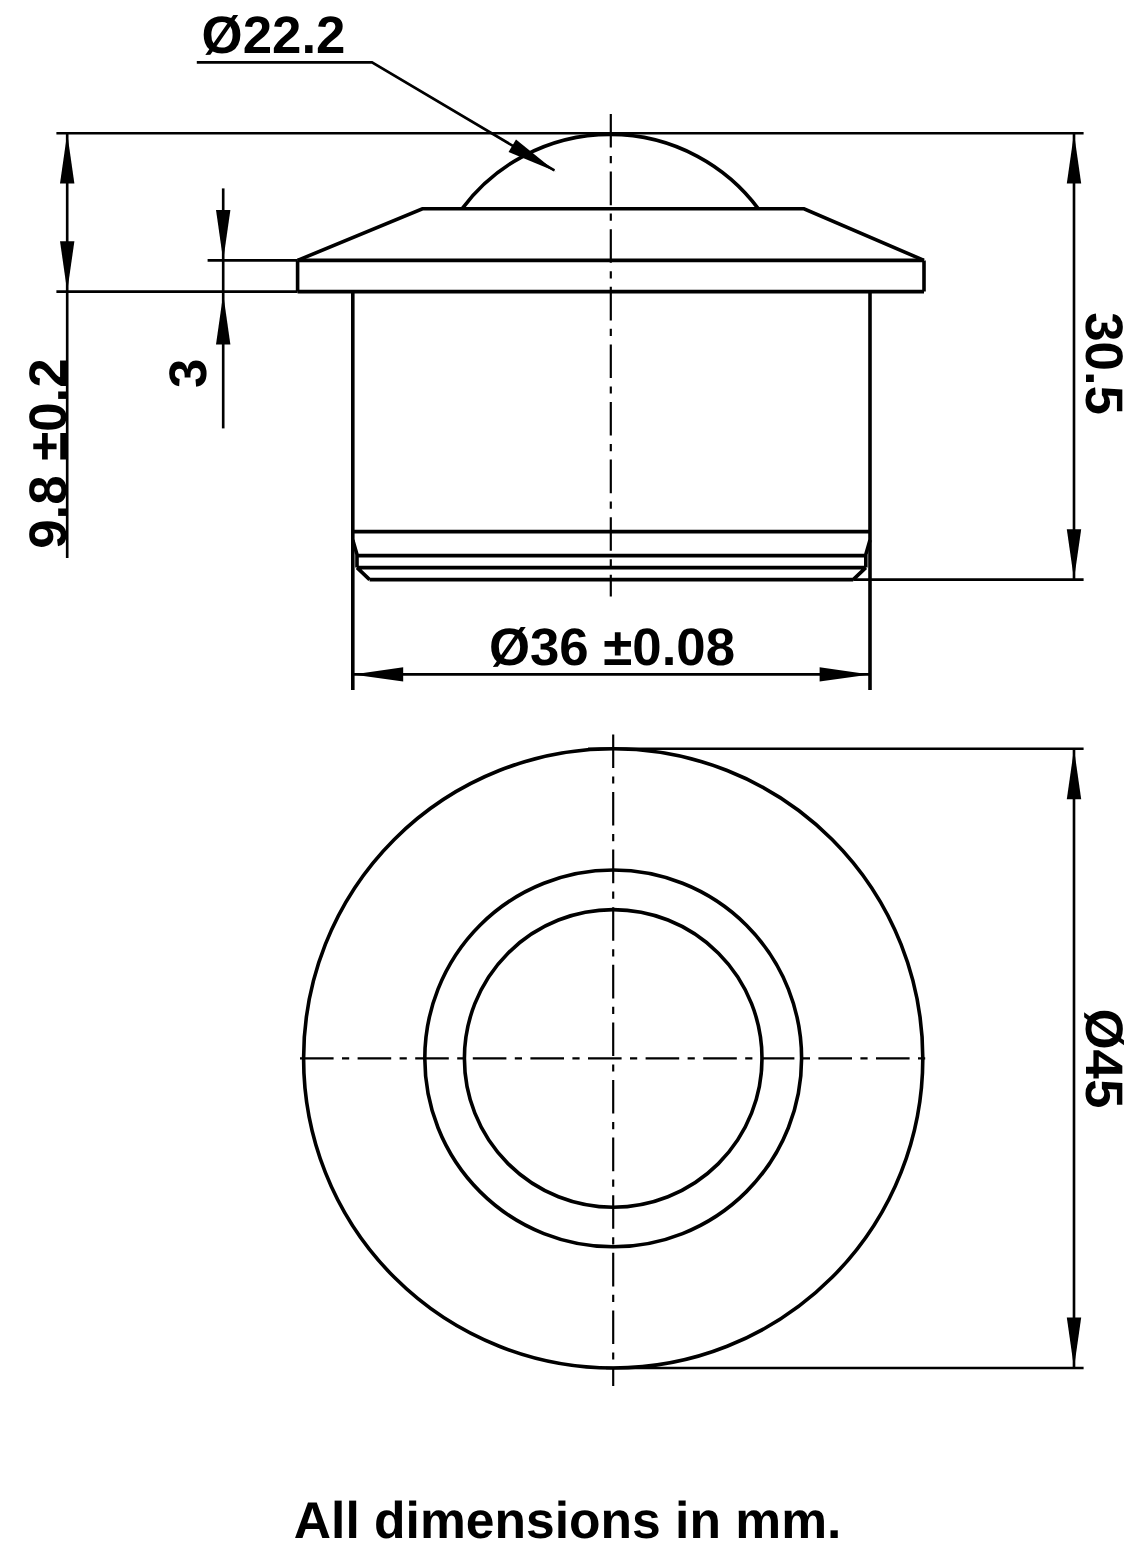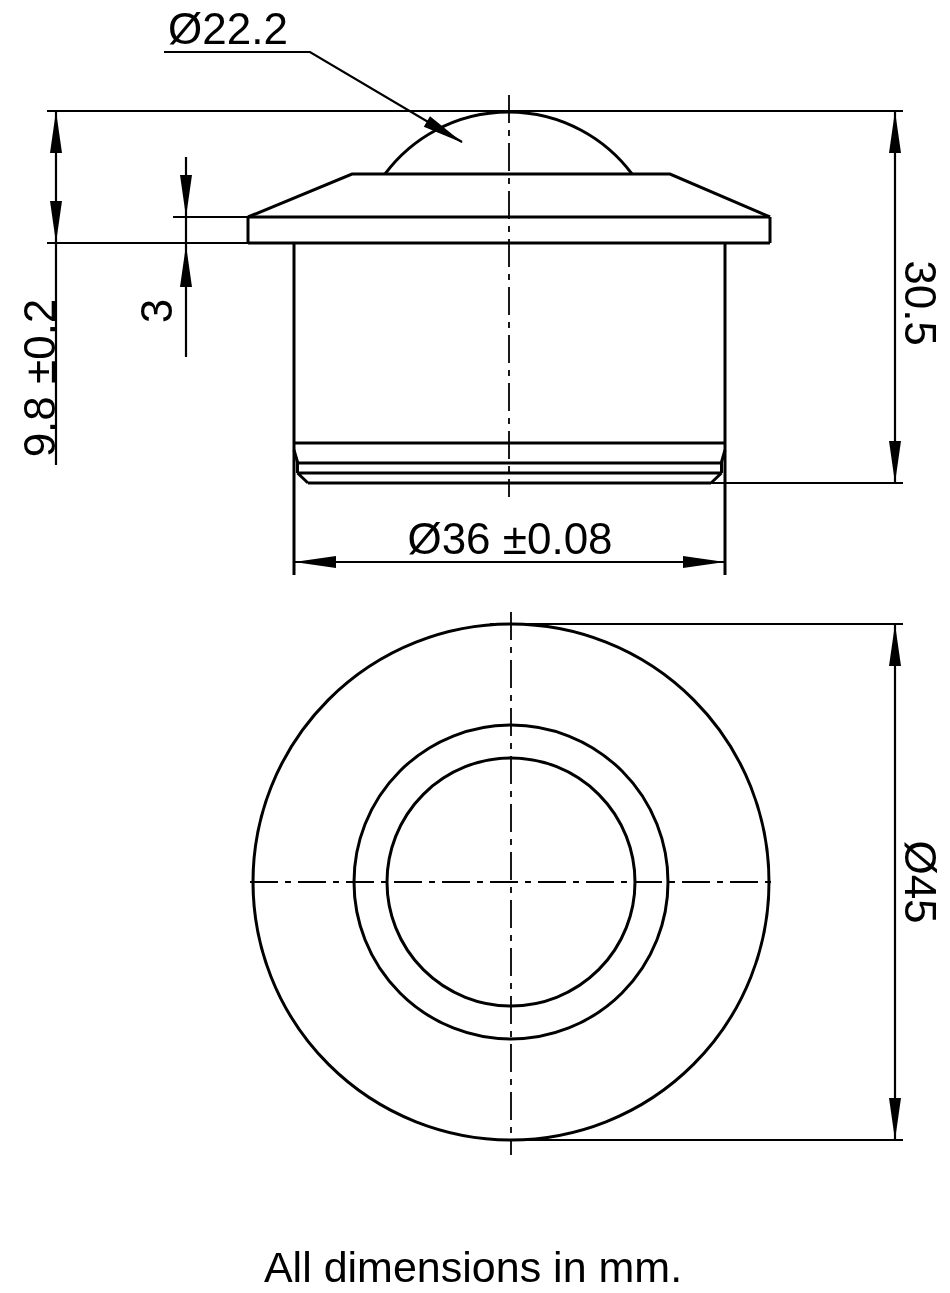--- a/index.html
+++ b/index.html
@@ -2,20 +2,21 @@
 <html><head>
 <meta charset="utf-8">
 <style>
   html,body{margin:0;padding:0;background:#ffffff;}
   .sheet{
     position:relative;
     width:950px;height:1293px;
     background:#ffffff;
     font-family:"Liberation Sans", sans-serif;
     overflow:hidden;
+    font-weight:bold;
   }
   svg{display:block;}
   .geo{stroke:#000;stroke-width:3;fill:none;stroke-linecap:butt;}
   .dimline{stroke:#000;stroke-width:2.2;fill:none;stroke-linecap:butt;}
   .cline{stroke:#000;stroke-width:1.8;fill:none;stroke-dasharray:28 7 6 7;}
   .arrow{fill:#000;stroke:none;}
   .dimtext{font-family:"Liberation Sans", sans-serif;font-size:44px;fill:#000;}
   .caption{font-family:"Liberation Sans", sans-serif;font-size:43px;fill:#000;}
 </style>
 </head>

